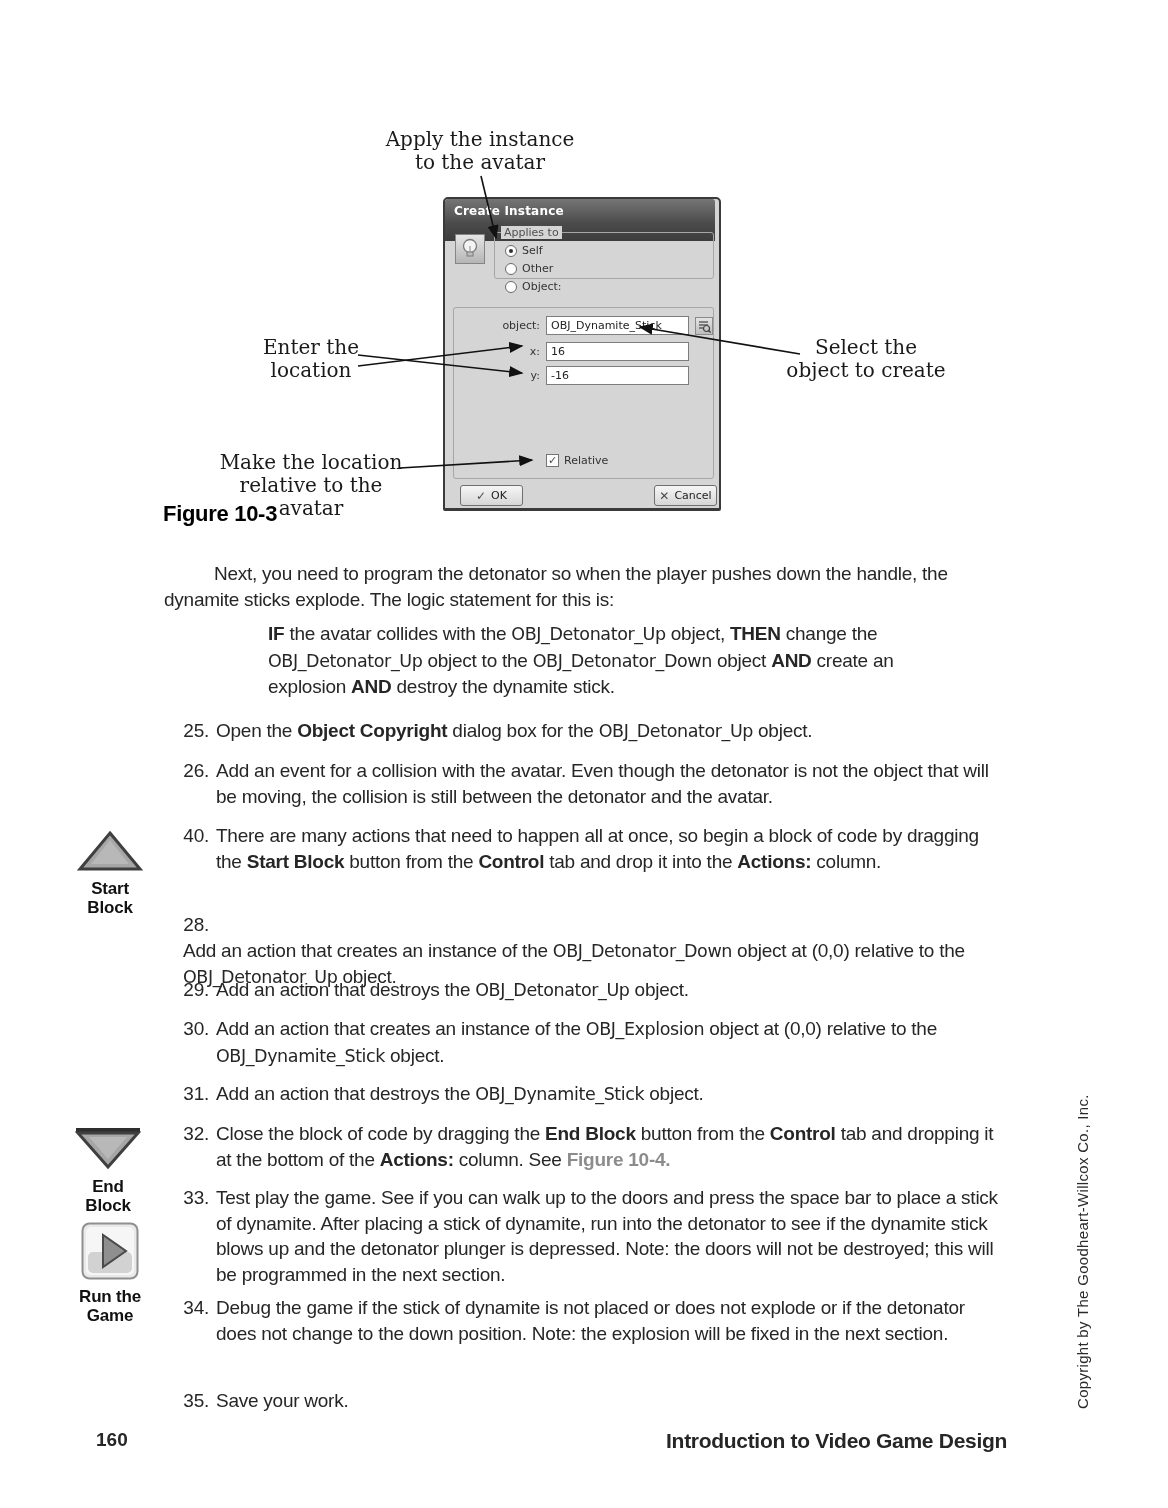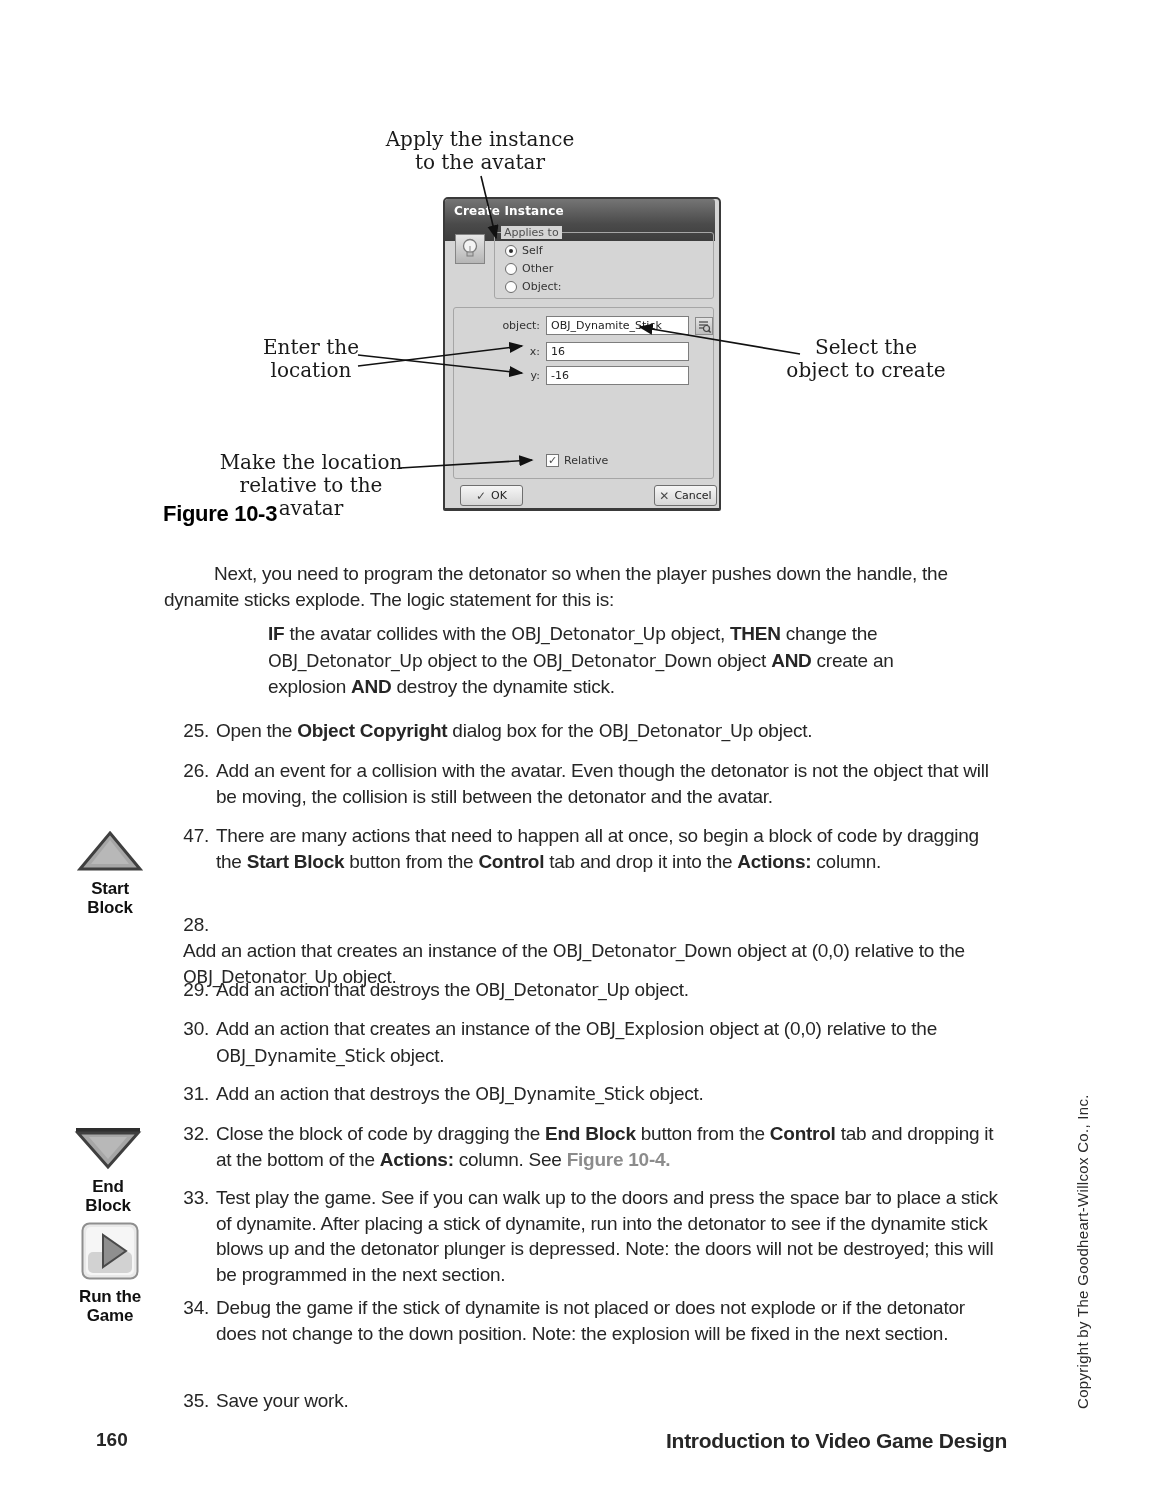--- a/index.html
+++ b/index.html
@@ -31,21 +31,21 @@
     position:absolute; left:0; top:0; right:4px; height:42px;
     background:linear-gradient(180deg,#757575,#4a4a4a 60%,#3d3d3d);
     border-radius:3px 3px 0 0; color:#fff; font-weight:bold; font-size:12px;
     line-height:25px; padding-left:9px; letter-spacing:0.2px;
   }
   .dlg-bulb {
     position:absolute; left:10px; top:35px; width:30px; height:30px;
     background:linear-gradient(180deg,#e6e6e6,#b5b5b5); border:1px solid #858585;
   }
   .dlg-group {
-    position:absolute; left:49px; top:33px; width:220px; height:67px;
+    position:absolute; left:49px; top:33px; width:220px; height:47px;
     border:1px solid #a6a6a6; border-radius:3px;
   }
   .dlg-group-label {
     position:absolute; left:6px; top:-7px; background:#d5d5d5; padding:0 3px; color:#4f4f4f;
   }
   .radio-row { position:absolute; left:10px; display:flex; align-items:center; gap:5px; }
   .radio {
     width:12px; height:12px; border-radius:50%; border:1px solid #6b6b6b;
     background:#fdfdfd; position:relative; flex:none;
   }
@@ -204,21 +204,21 @@
   <div id="steps" class="bodytext">
       <div class="step" style="top: 718px;">
         <span class="step-num">25.</span>
         <div class="step-text"><span class="r-n">Open the </span><span class="r-b">Object Copyright</span><span class="r-n"> dialog box for the </span><span class="r-o">OBJ_Detonator_Up</span><span class="r-n"> object.</span></div>
       </div>
       <div class="step" style="top: 758px;">
         <span class="step-num">26.</span>
         <div class="step-text"><span class="r-n">Add an event for a collision with the avatar. Even though the detonator is not the object that will be moving, the collision is still between the detonator and the avatar.</span></div>
       </div>
       <div class="step" style="top: 823px;">
-        <span class="step-num">47.</span>
+        <span class="step-num">40.</span>
         <div class="step-text"><span class="r-n">There are many actions that need to happen all at once, so begin a block of code by dragging the </span><span class="r-b">Start Block</span><span class="r-n"> button from the </span><span class="r-b">Control</span><span class="r-n"> tab and drop it into the </span><span class="r-b">Actions:</span><span class="r-n"> column.</span></div>
       </div>
       <div class="step" style="top: 912px; flex-direction: column;">
         <span class="step-num">28.</span>
         <div class="step-text"><span class="r-n">Add an action that creates an instance of the </span><span class="r-o">OBJ_Detonator_Down</span><span class="r-n"> object at (0,0) relative to the </span><span class="r-o">OBJ_Detonator_Up</span><span class="r-n"> object.</span></div>
       </div>
       <div class="step" style="top: 977px; justify-content: space-between;">
         <span class="step-num">29.</span>
         <div class="step-text"><span class="r-n">Add an action that destroys the </span><span class="r-o">OBJ_Detonator_Up</span><span class="r-n"> object.</span></div>
       </div>

